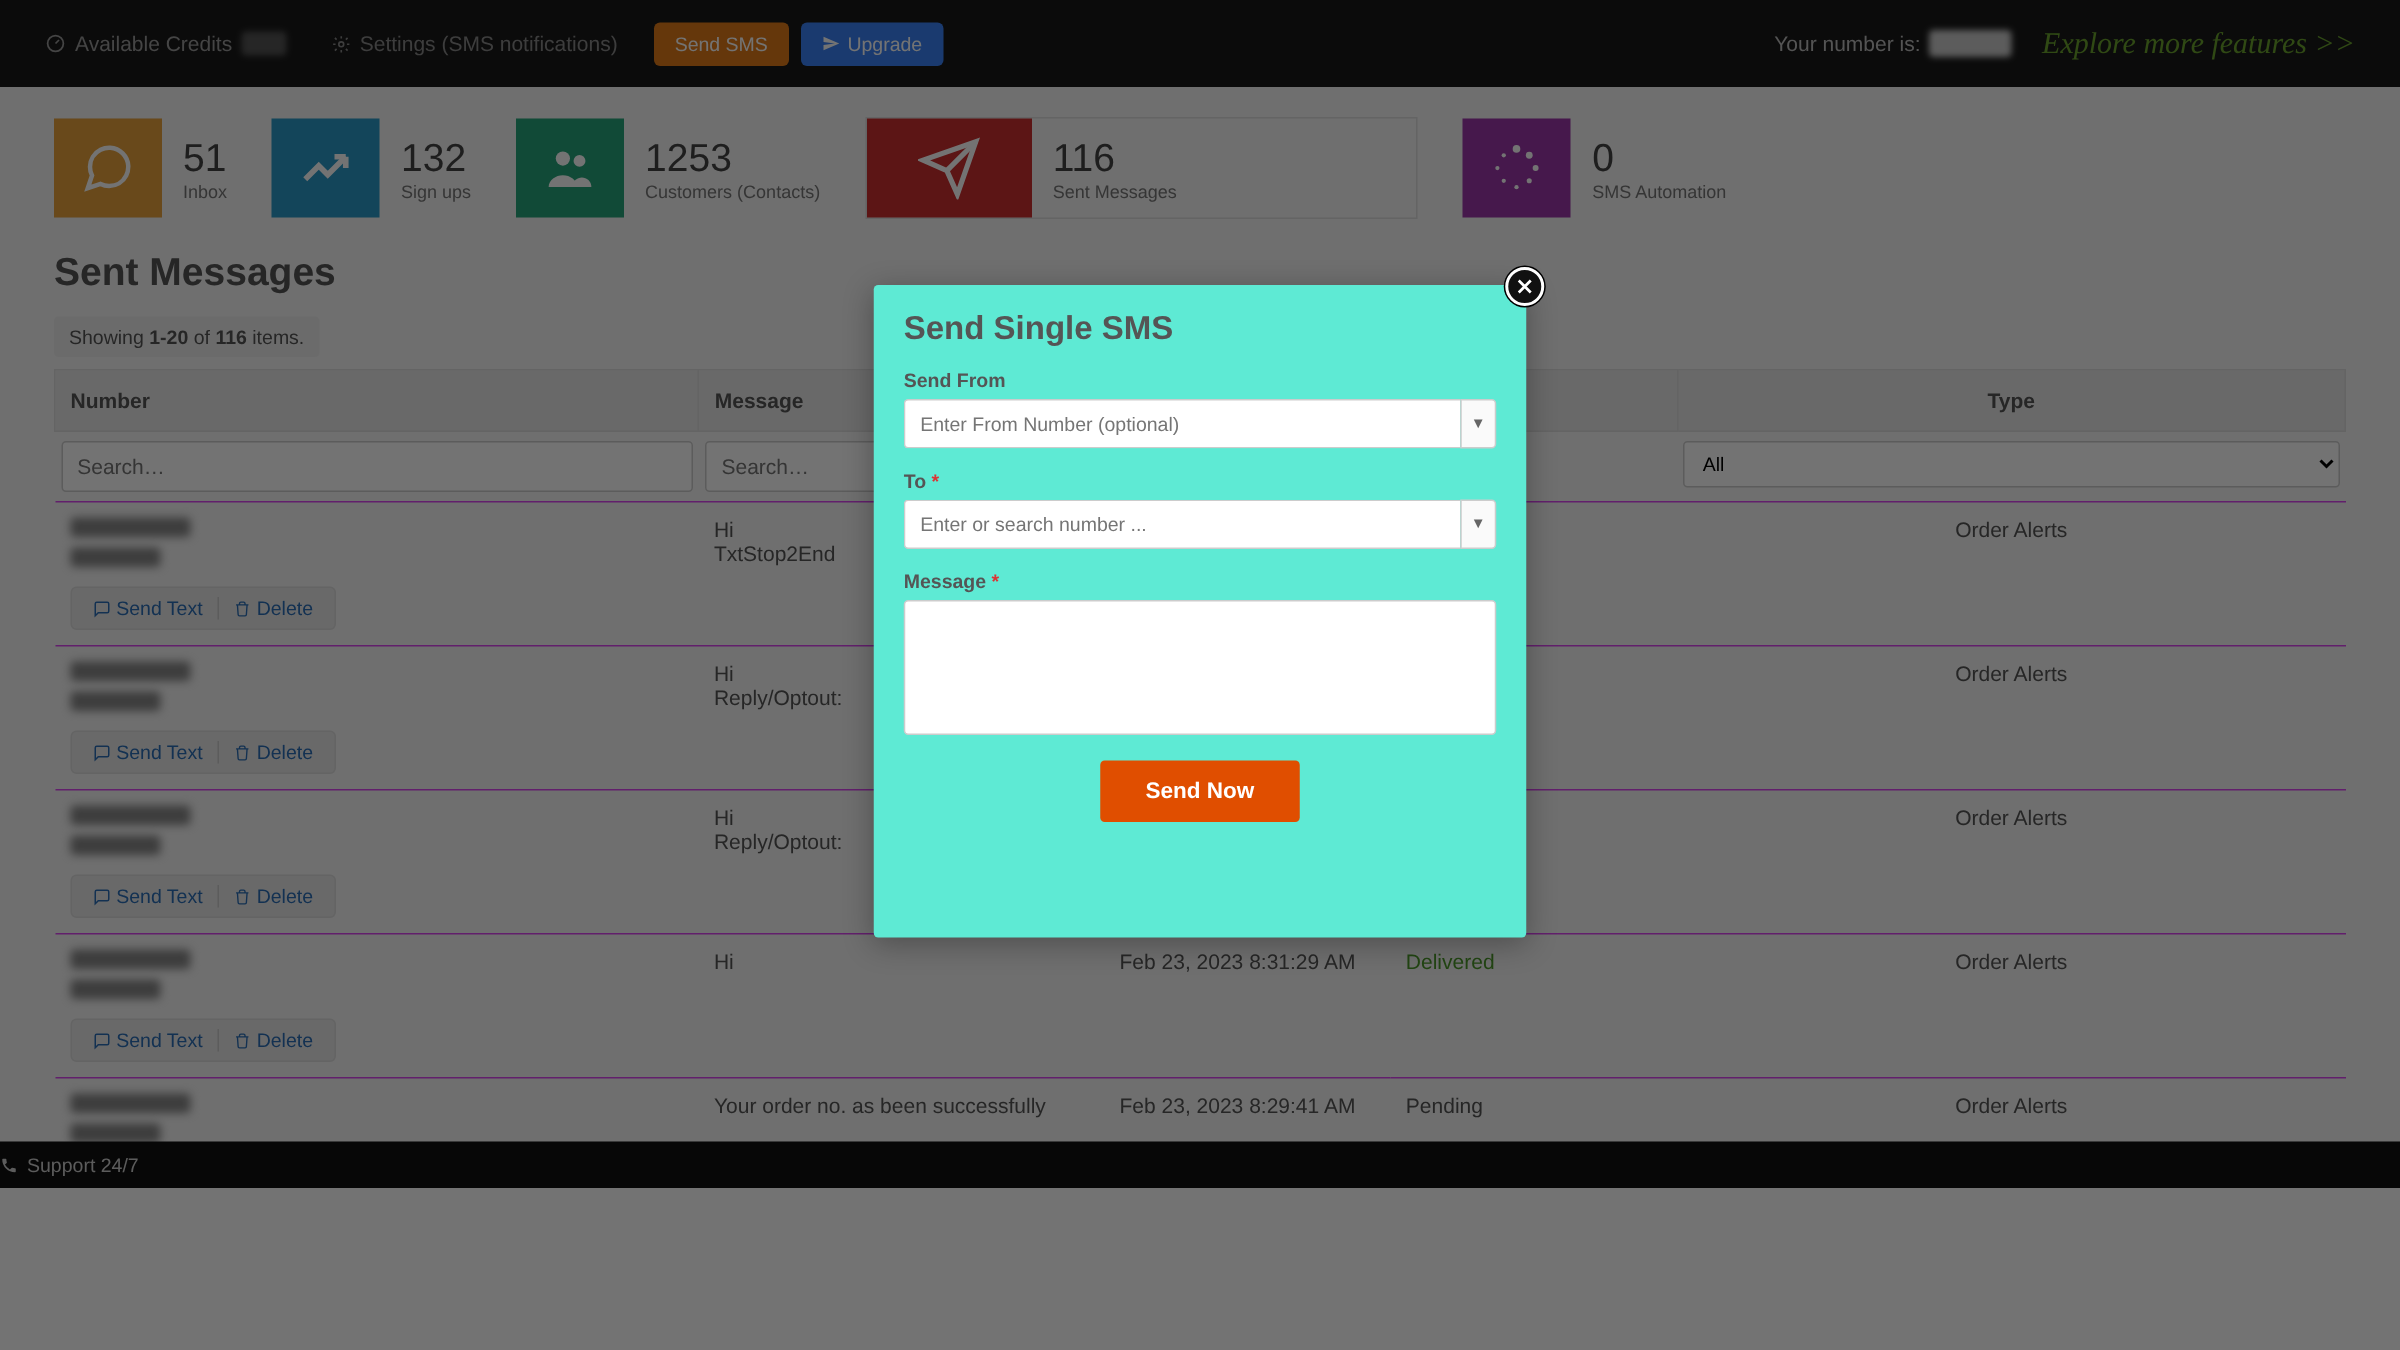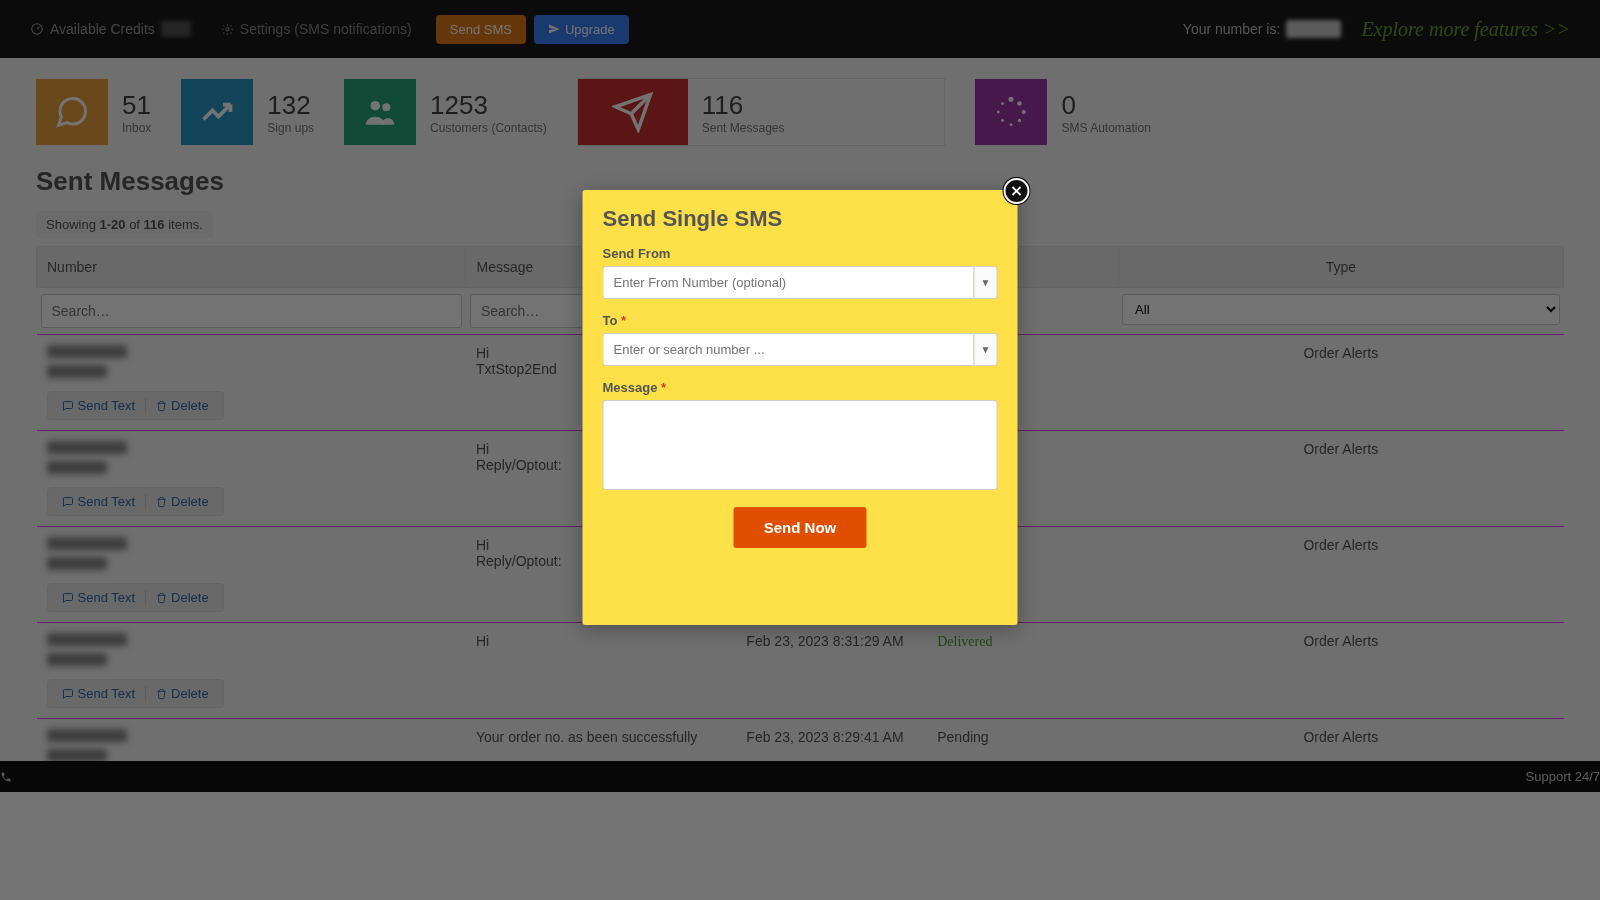--- a/index.html
+++ b/index.html
@@ -23,38 +23,38 @@
 .card.signups .icon-box { background:#2a99c7; }
 .card.customers .icon-box { background:#27a57a; }
 .card.sent .icon-box { background:#cc2f2f; width: 110px; }
 .card.automation .icon-box { background:#9b36a8; }
 .card .stat .num { font-size: 26px; font-weight: 400; color:#444; }
 .card .stat .lbl { font-size: 12px; color:#777; }
 .card.sent { border: 1px solid #ddd; padding-right: 160px; }
 .page-title { font-size: 26px; font-weight: 700; color:#555; margin: 10px 0 14px 0; }
 .showing { background:#eee; display:inline-block; padding: 6px 10px; font-size: 13px; color:#555; border-radius:3px; margin-bottom: 8px; }
 .table { width: 100%; border-collapse: collapse; }
-.table th { background:#e9e9e9; text-align:left; padding: 12px 10px; font-weight:400; color:#555; border:1px solid #ddd; font-size: 14px;}
+.table th { background:#e9e9e9; text-align:left; padding: 12px 10px; font-weight:700; color:#555; border:1px solid #ddd; font-size: 14px;}
 .table th.type, .table td.type { text-align:center; }
 .table td { padding: 10px 10px; border-bottom:1px solid #d946ef; vertical-align: top; font-size: 14px; color:#555;}
 .search-row td { padding: 6px 4px; }
 .search-input { width: 100%; padding: 8px 10px; border:1px solid #ccc; border-radius:3px; font-size:14px; }
 .select-all { width: 100%; padding: 6px 8px; border:1px solid #ccc; border-radius:3px; font-size:13px; background:#fff; }
 .blur-text { display:inline-block; background:#888; border-radius:3px; filter: blur(3px); color:transparent; }
 .blur-text.w1 { width:80px; height:13px; }
 .blur-text.w2 { width:60px; height:13px; margin-top:4px;}
 .row-actions { margin-top:10px; display:inline-flex; gap:4px; background:#e9e9e9; border:1px solid #ddd; border-radius:4px; padding: 6px 8px; }
 .row-actions a { color:#2a6db5; font-size:13px; text-decoration:none; display:inline-flex; align-items:center; gap:4px; padding: 0 6px;}
 .row-actions .sep { width:1px; background:#ccc; }
-.status-delivered { color:#4c9a2a;font-family:Liberation Serif, serif; }
-.footer { position:absolute; bottom:108px; left:0; right:0; background:#111; color:#ccc; text-align:center; padding: 8px 0; font-size:13px; display:flex; justify-content:space-between; align-items:center; gap:6px;}
+.status-delivered { color:#4c9a2a; }
+.footer { position:absolute; bottom:108px; left:0; right:0; background:#111; color:#ccc; text-align:center; padding: 8px 0; font-size:13px; display:flex; justify-content:flex-start; align-items:center; gap:6px;}
 .white-bottom { position:absolute; bottom:0; left:0; right:0; height:108px; background:#fff; }
 
 .overlay { position:absolute; inset:0; background:rgba(0,0,0,0.55); }
-.modal { position:absolute; left:50%; top:190px; transform:translateX(-50%); width: 435px; background:#fde047; border-radius:3px; padding: 16px 20px 22px 20px; box-shadow: 0 4px 20px rgba(0,0,0,0.3); min-height: 435px;}
+.modal { position:absolute; left:50%; top:190px; transform:translateX(-50%); width: 435px; background:#5eead4; border-radius:3px; padding: 16px 20px 22px 20px; box-shadow: 0 4px 20px rgba(0,0,0,0.3); min-height: 435px;}
 .modal h2 { font-size: 22px; font-weight:700; color:#555; margin-bottom: 14px; }
 .modal .close { position:absolute; right:-12px; top:-12px; width:26px; height:26px; border-radius:50%; background:#111; color:#fff; border:2px solid #fff; display:flex; align-items:center; justify-content:center; font-size:14px; cursor:pointer; box-shadow:0 0 0 1px #000;}
 .form-group { margin-bottom: 14px; }
 .form-label { font-size: 13px; color:#555; font-weight:600; display:block; margin-bottom:5px; }
 .req { color:#d33; }
 .combo { display:flex; }
 .combo input { flex:1; padding: 8px 10px; border:1px solid #ccc; border-right:none; border-radius:3px 0 0 3px; font-size:13px; color:#888;}
 .combo .caret { width:24px; border:1px solid #ccc; border-radius:0 3px 3px 0; background:#fafafa; display:flex; align-items:center; justify-content:center; font-size:10px; color:#666; cursor:pointer;}
 .msg-area { width:100%; height: 90px; border:1px solid #ccc; border-radius:3px; padding:8px; font-size:13px; resize:none;}
 .send-now { display:block; margin: 14px auto 0 auto; background:#e04e00; color:#fff; border:none; padding: 12px 30px; font-size:15px; font-weight:600; border-radius:3px; cursor:pointer;}

